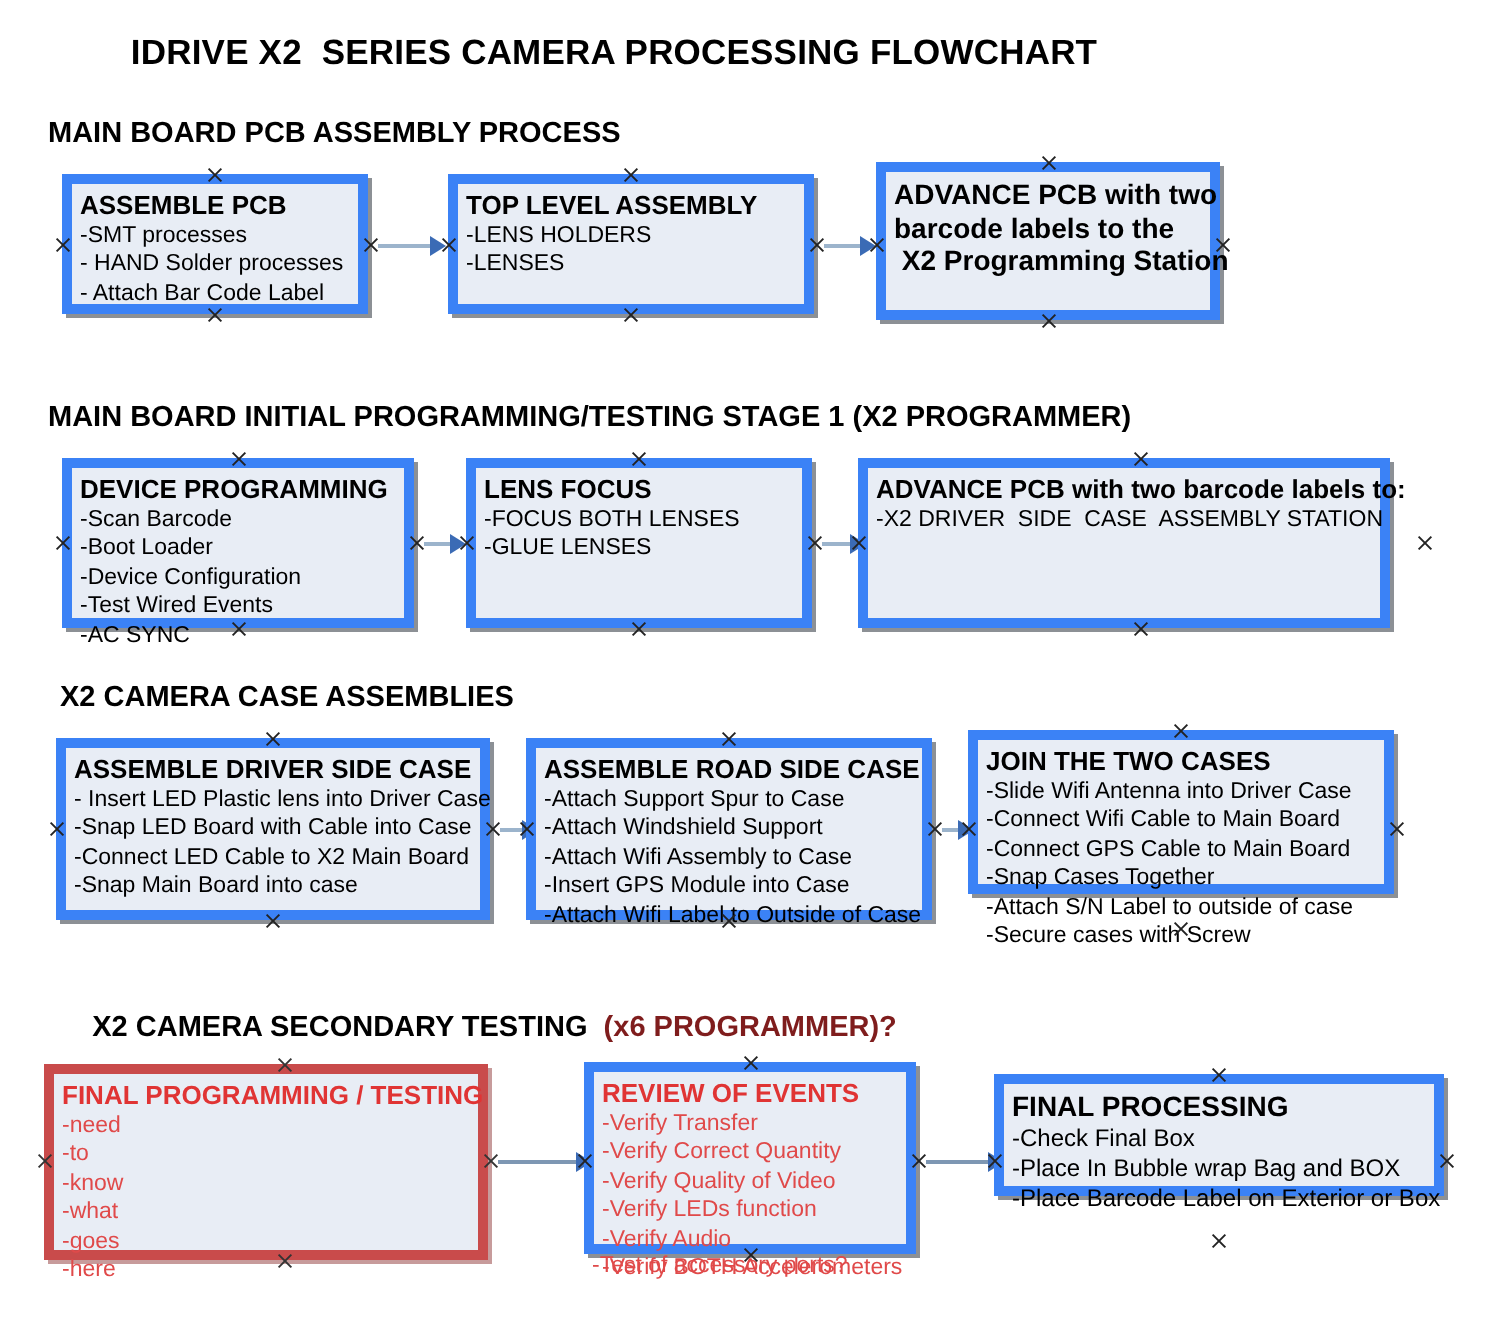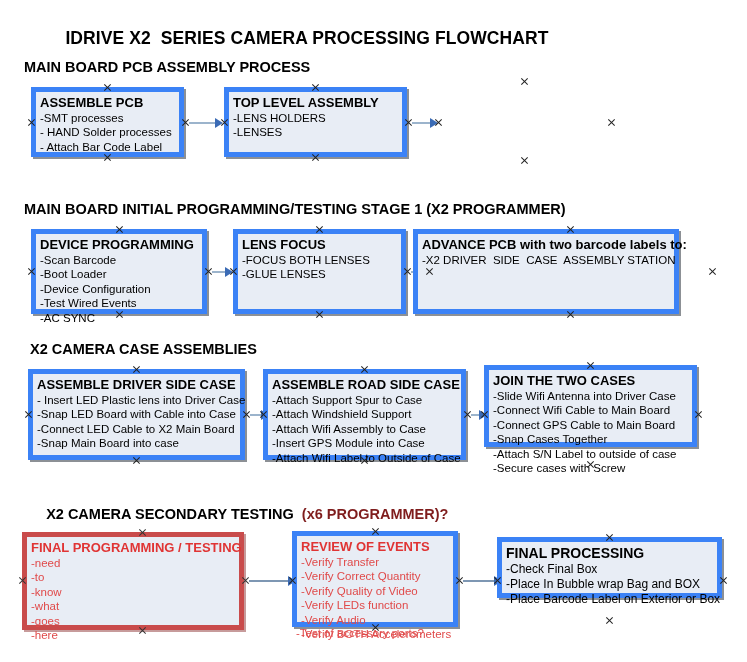--- a/index.html
+++ b/index.html
@@ -24,21 +24,20 @@
 
   .title {
     position: absolute;
     left: 0; top: 16px;
     width: 614px;
     text-align: center;
     font-size: 17.5px;
     font-weight: bold;
     letter-spacing: 0.1px;
     white-space: pre;
-    margin-top: 12px;
   }
 
   .section-head {
     position: absolute;
     font-size: 14.5px;
     font-weight: bold;
     white-space: pre;
   }
   .section-head .redpart {
     color: #7f1d1d;
@@ -161,20 +160,25 @@
     <span class="bl">-LENSES</span>
   </div>
   <div class="hx" style="left:311px; top:83px;"></div>
   <div class="hx" style="left:311px; top:153px;"></div>
   <div class="hx" style="left:220px; top:118px;"></div>
   <div class="hx" style="left:404px; top:118px;"></div>
 
   <div class="conn" style="left:412px; top:122px; width:22px;"></div>
   <div class="arrowhead" style="left:430px; top:118px;"></div>
 
+  <div class="box t14" style="left:438px; top:81px; width:172px; height:79px;">
+    <span class="bt">ADVANCE PCB with two</span>
+    <span class="bt">barcode labels to the</span>
+    <span class="bt"> X2 Programming Station</span>
+  </div>
   <div class="hx" style="left:520px; top:77px;"></div>
   <div class="hx" style="left:520px; top:156px;"></div>
   <div class="hx" style="left:434px; top:118px;"></div>
   <div class="hx" style="left:607px; top:118px;"></div>
 
   <div class="section-head" style="left:24px; top:201px;">MAIN BOARD INITIAL PROGRAMMING/TESTING STAGE 1 (X2 PROGRAMMER)</div>
 
   <div class="box" style="left:31px; top:229px; width:176px; height:85px;">
     <span class="bt">DEVICE PROGRAMMING</span>
     <span class="bl">-Scan Barcode</span>
@@ -197,21 +201,21 @@
     <span class="bl">-GLUE LENSES</span>
   </div>
   <div class="hx" style="left:315px; top:225px;"></div>
   <div class="hx" style="left:315px; top:310px;"></div>
   <div class="hx" style="left:229px; top:267px;"></div>
   <div class="hx" style="left:403px; top:267px;"></div>
 
   <div class="conn" style="left:411px; top:271px; width:18px;"></div>
   <div class="arrowhead" style="left:425px; top:267px;"></div>
 
-  <div class="box" style="left:413px; top:229px; width:266px; height:85px;">
+  <div class="box" style="left:429px; top:229px; width:266px; height:85px;">
     <span class="bt">ADVANCE PCB with two barcode labels to:</span>
     <span class="bl">-X2 DRIVER  SIDE  CASE  ASSEMBLY STATION</span>
   </div>
   <div class="hx" style="left:566px; top:225px;"></div>
   <div class="hx" style="left:566px; top:310px;"></div>
   <div class="hx" style="left:425px; top:267px;"></div>
   <div class="hx" style="left:708px; top:267px;"></div>
 
   <div class="section-head" style="left:30px; top:341px;">X2 CAMERA CASE ASSEMBLIES</div>
 

